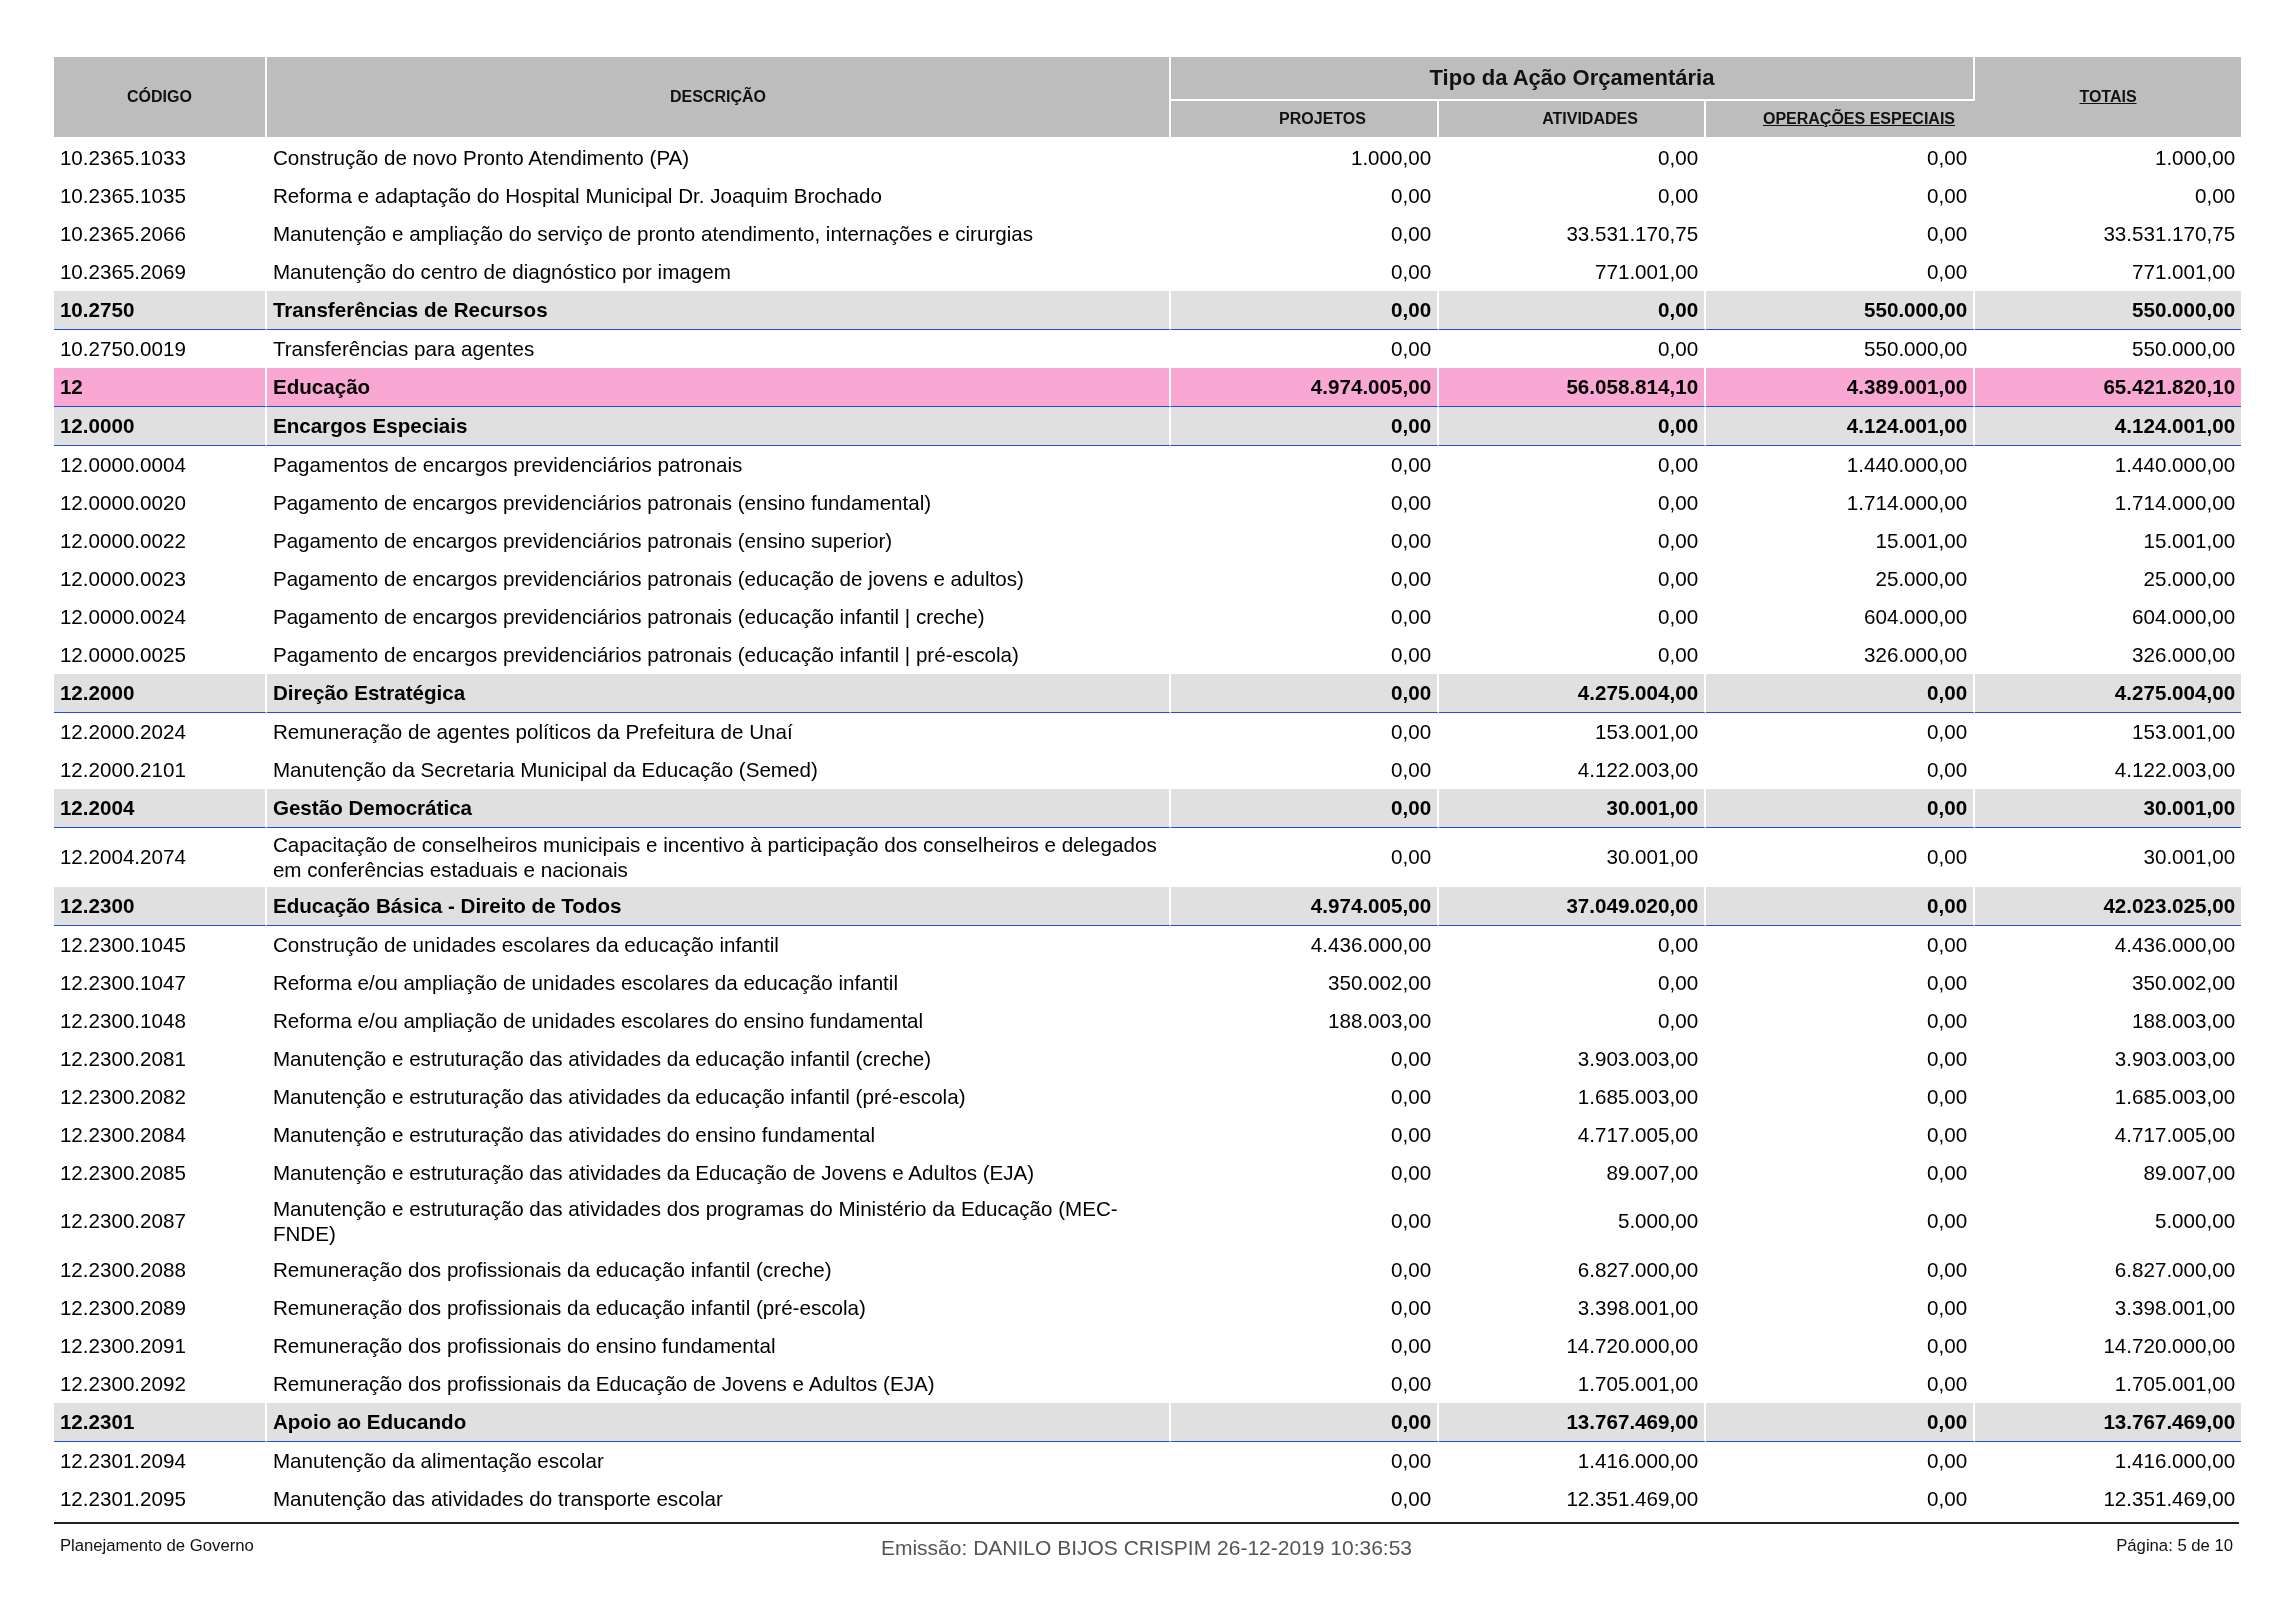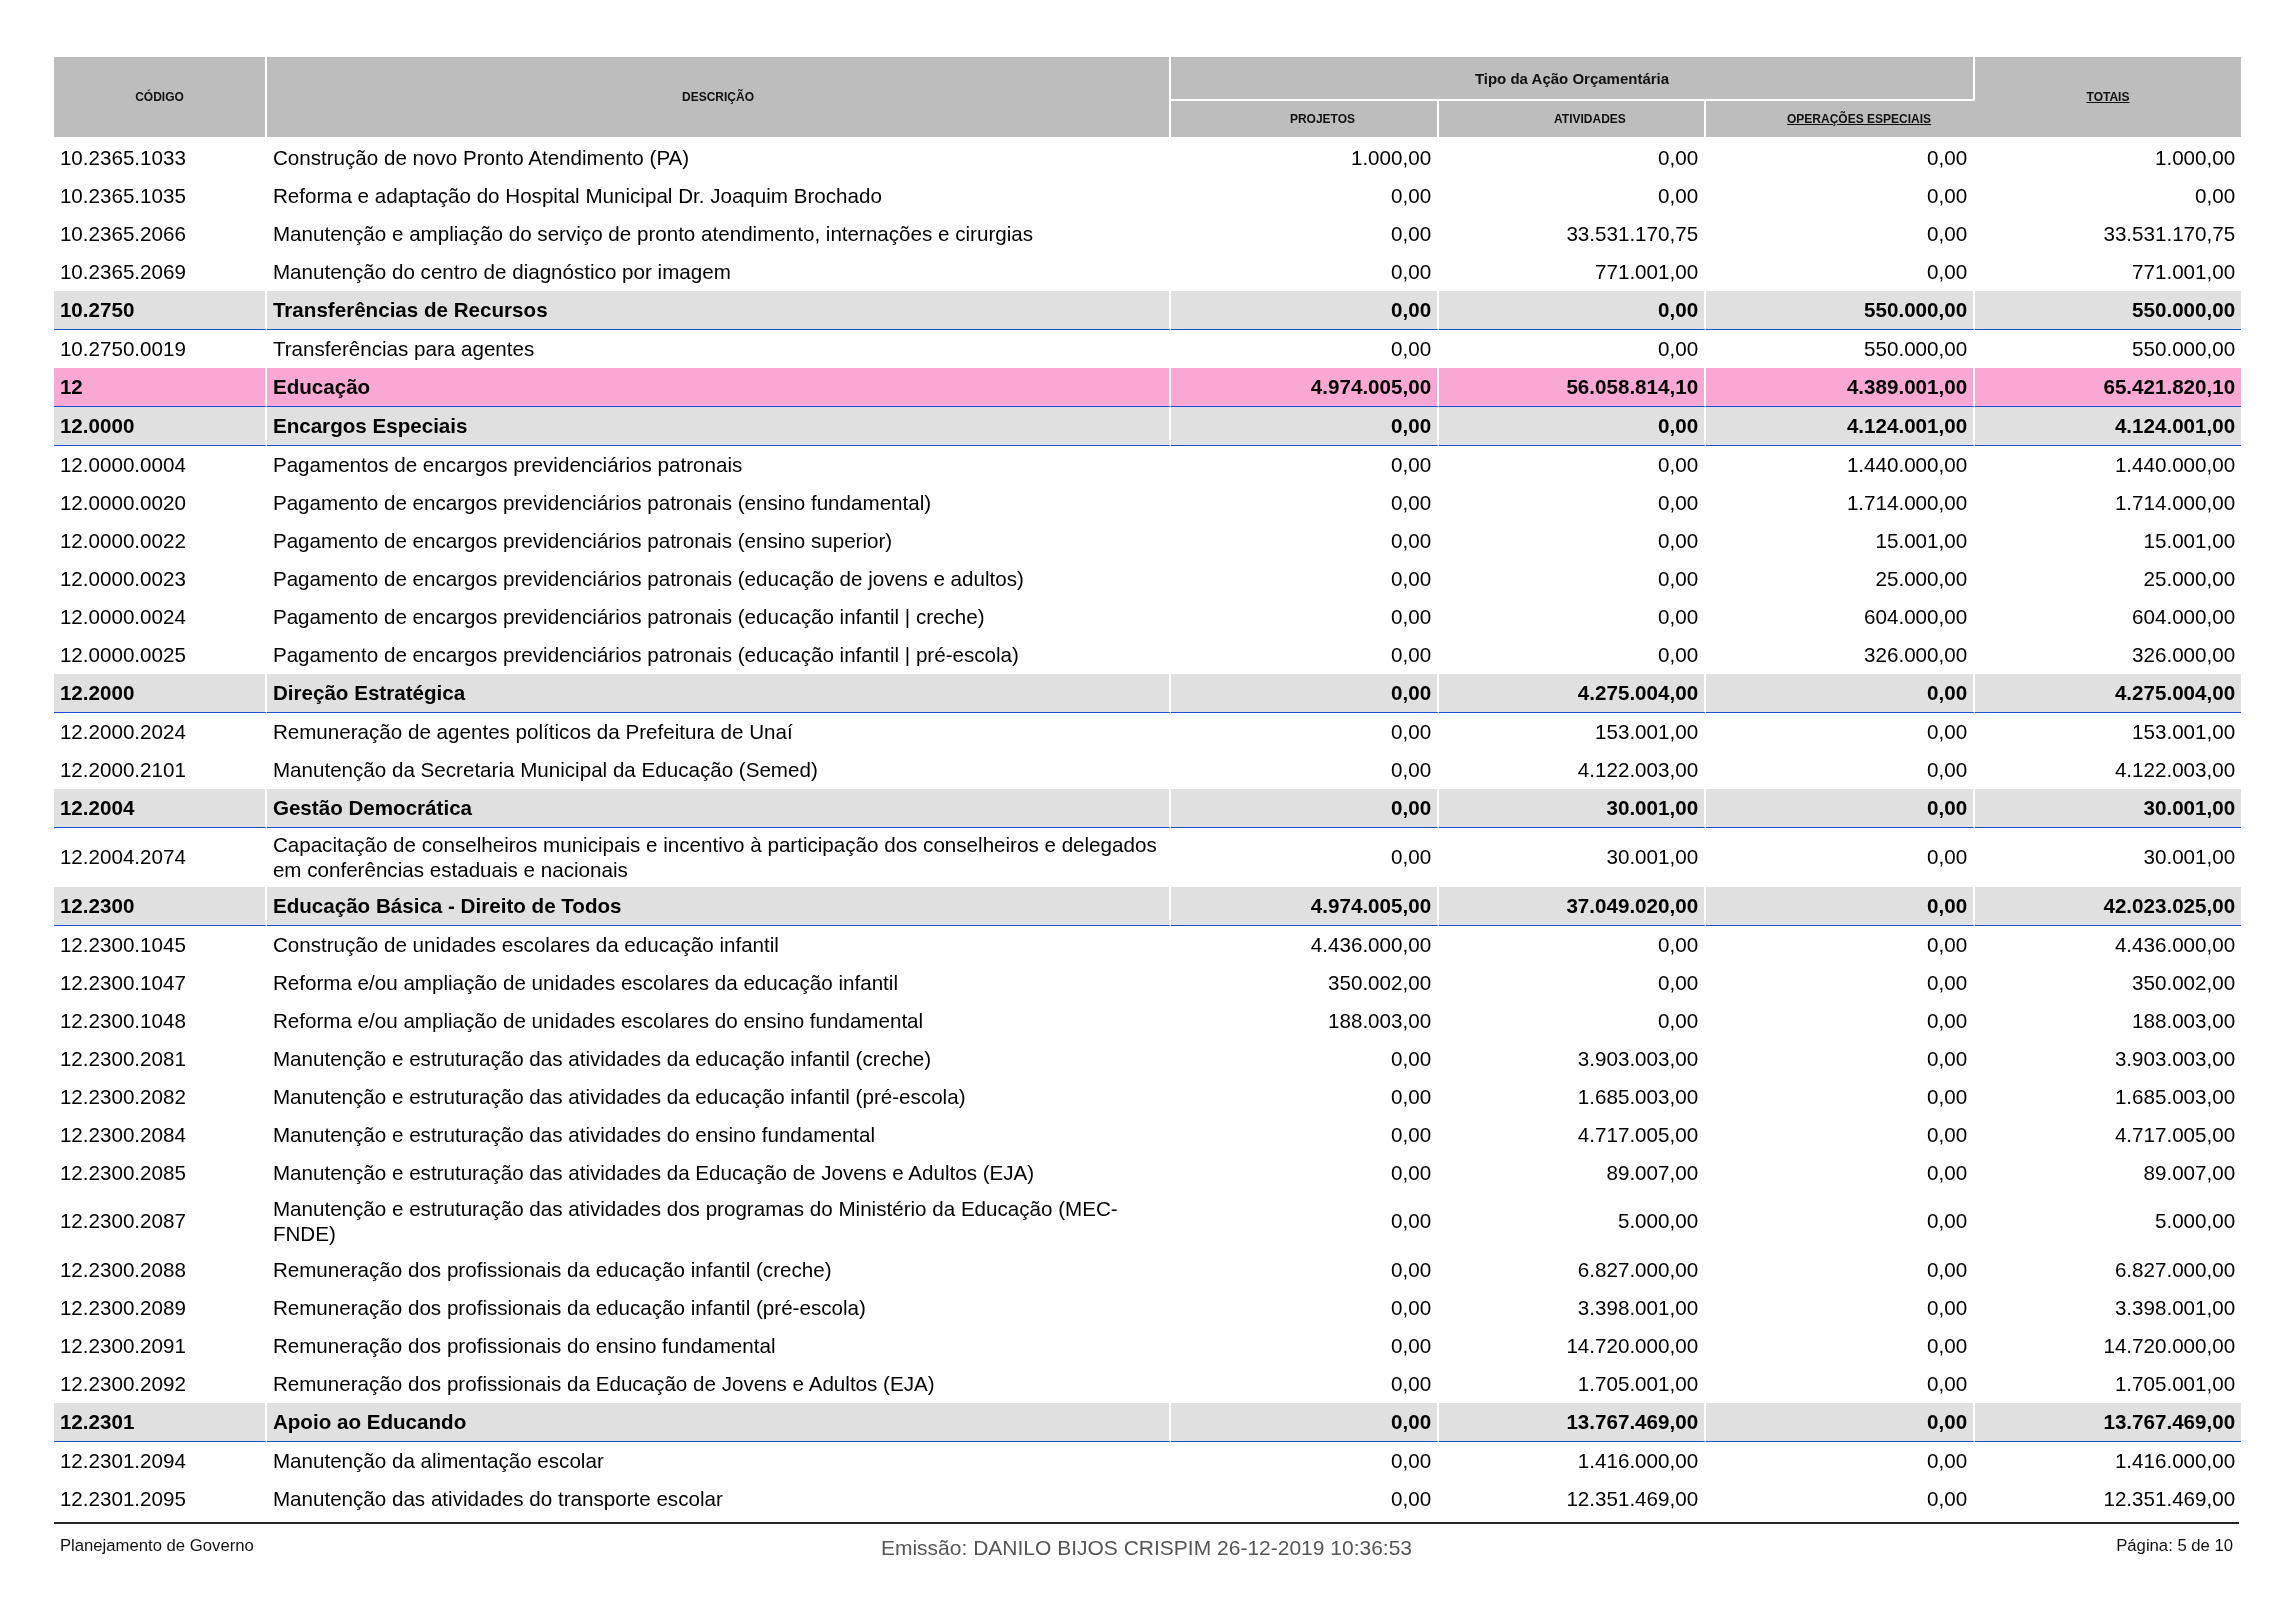--- a/index.html
+++ b/index.html
@@ -6,26 +6,26 @@
   body { width: 2293px; height: 1620px; position: relative; overflow: hidden;
          font-family: "Liberation Sans", sans-serif; color: #000; }
   .page { position: absolute; left: 54px; top: 57px; width: 2185px; }
   table { border-collapse: separate; border-spacing: 0; width: 2185px; table-layout: fixed; }
   col.c-code { width: 213px; }
   col.c-desc { width: 904px; }
   col.c-proj { width: 268px; }
   col.c-ativ { width: 267px; }
   col.c-oper { width: 269px; }
   col.c-tot  { width: 266px; }
-  thead th { background: #bdbdbd; font-weight: bold; font-size: 12px; color: #111;
+  thead th { background: #bdbdbd; font-weight: bold; font-size: 16px; color: #111;
              border-right: 2.9px solid #fff; border-bottom: 2.9px solid #fff; padding: 0; text-align: center; }
   thead th:last-child { border-right: none; text-decoration: underline; }
   thead tr.h1 th { height: 42px; }
   thead tr.h2 th { height: 36px; padding-left: 37px; }
-  thead th.group-h { height: 42px; font-size: 15px; }
+  thead th.group-h { height: 42px; font-size: 22px; }
   tbody td { font-size: 20.6px; height: 38px; padding: 0 4.9px; white-space: nowrap; vertical-align: middle;
              line-height: 23.5px; border-right: 2.9px solid transparent; }
   tbody td:last-child { border-right: none; }
   tbody td.num { text-align: right; padding-right: 5.9px; }
   tbody td.code { padding-left: 5.9px; }
   tbody td.desc { padding-left: 5.9px; white-space: normal; margin-top: 44px; }
   tbody tr.tall td { height: 59px; line-height: 24.5px; }
   tbody tr.lvl1 td { background: #f9a8d4; font-weight: bold; border-right-color: #fff; }
   tbody tr.lvl2 td { background: #e0e0e0; font-weight: bold; border-right-color: #fff; }
   tbody tr.lvl1 td, tbody tr.lvl2 td { border-bottom: 1px solid #1d4ed8; }

